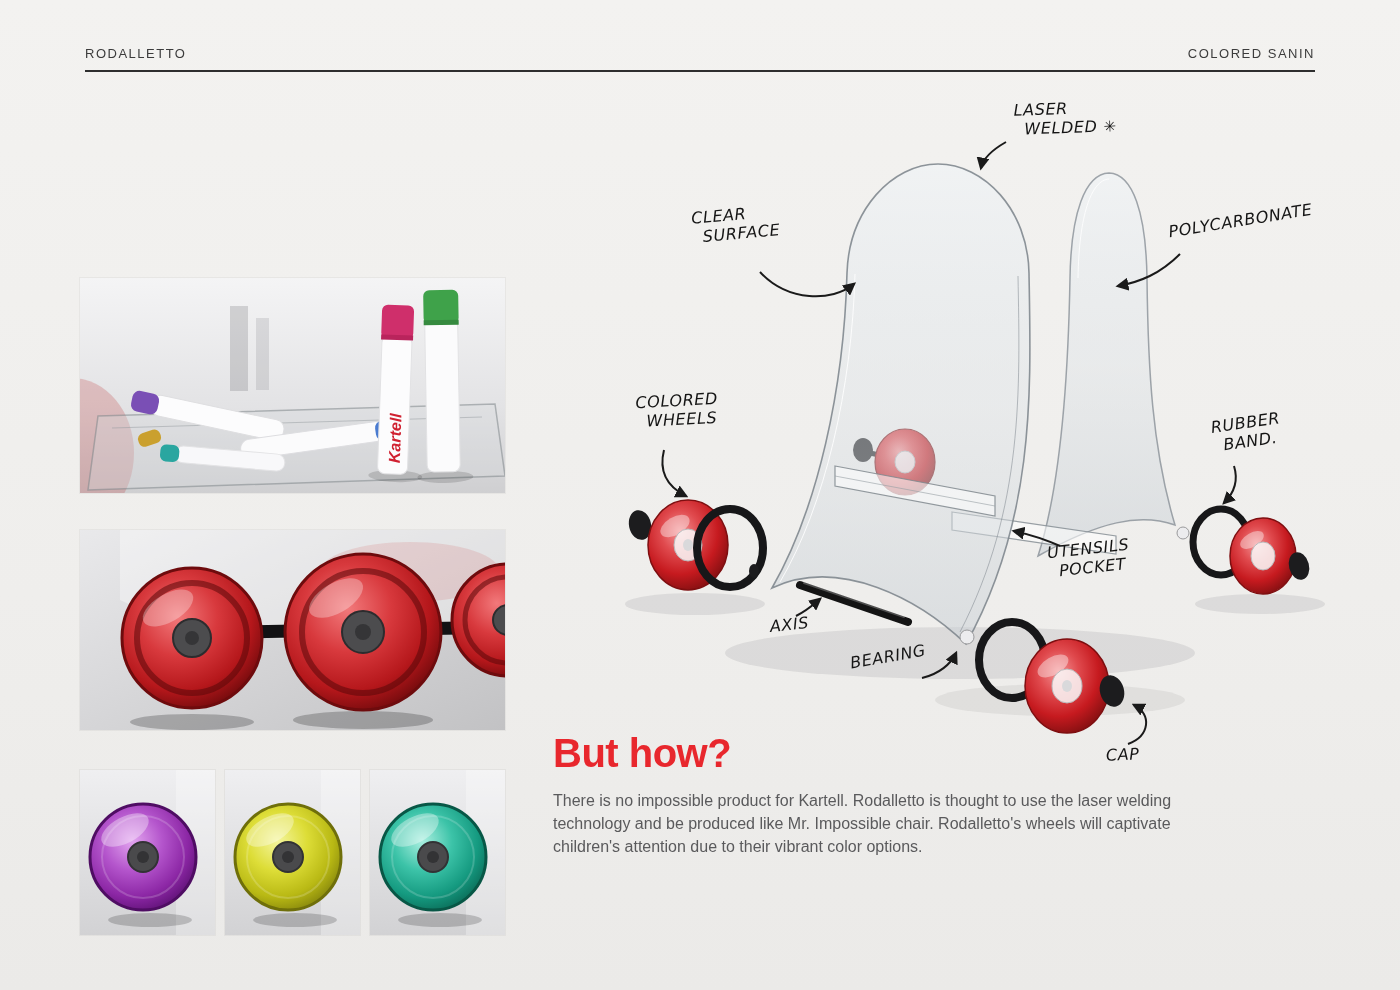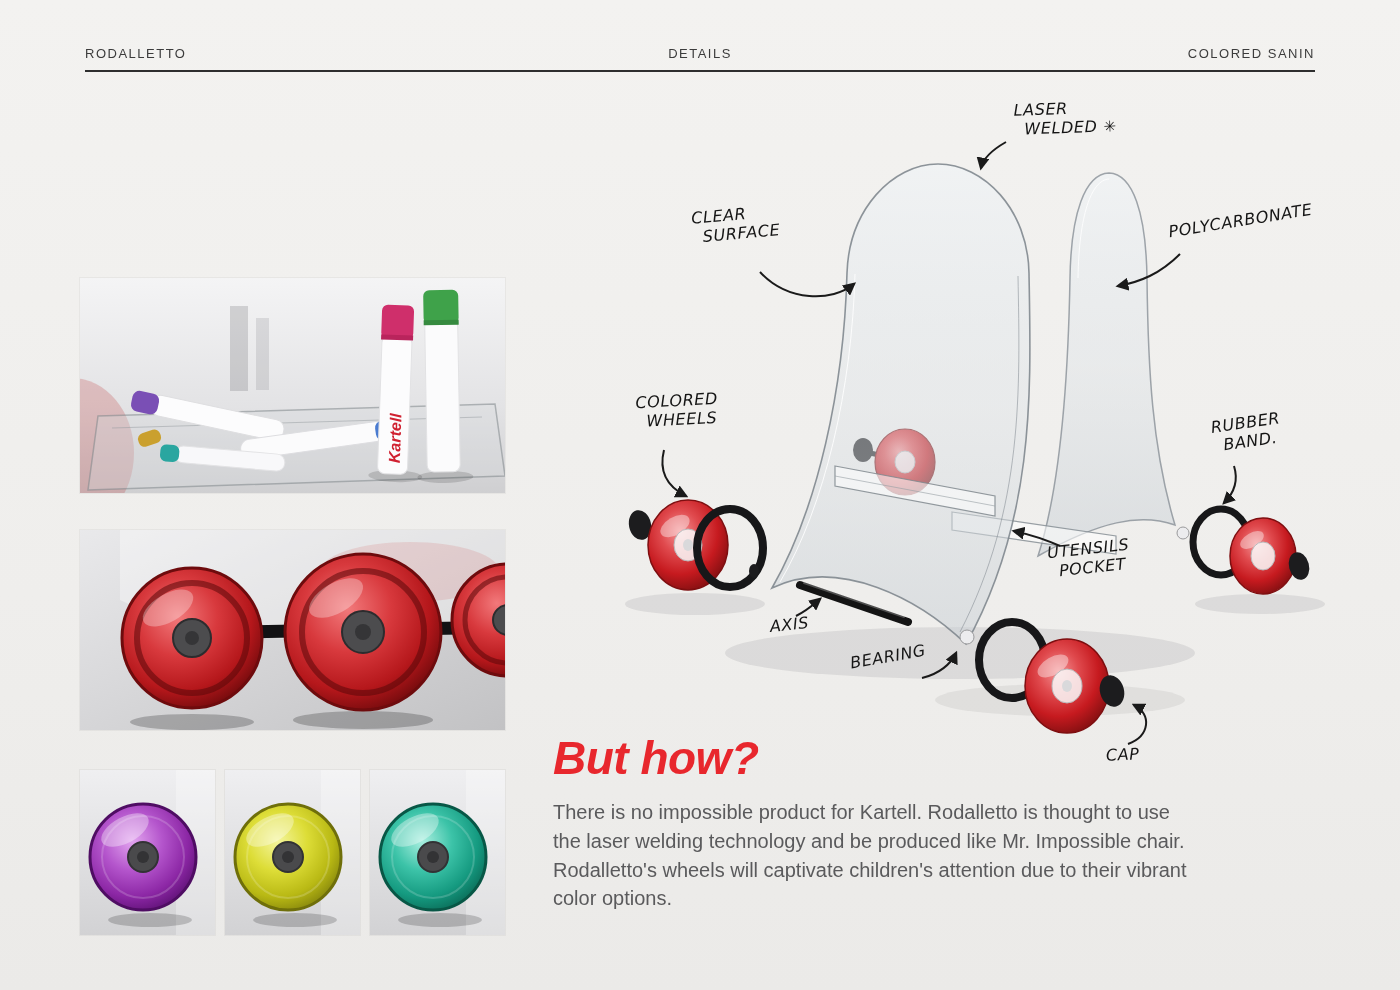--- a/index.html
+++ b/index.html
@@ -37,33 +37,32 @@
     position:absolute; font-family:"DejaVu Sans", sans-serif; font-style:italic;
     font-size:16px; color:#151515; letter-spacing:0.6px; line-height:1.18;
     transform:rotate(var(--rot,0deg)); white-space:nowrap;
   }
   .anno .l2 { margin-left:10px; }
   .anno .spark { font-style:normal; font-size:15px; margin-left:6px; }
 
   
   .content { position:absolute; left:553px; top:731px; width:660px; }
   .content h1 {
-    margin:0 0 13px 0; color:#e8272d; font-size:46px; font-weight:bold;
-    letter-spacing:-0.5px; font-family:"Liberation Sans", sans-serif;font-style:italic;
+    margin:0 0 13px 0; color:#e8272d; font-size:40px; font-weight:bold;
+    letter-spacing:-0.5px; font-family:"Liberation Sans", sans-serif;
   }
-  .content p { margin:0; width:648px; font-size:20px; line-height:1.44; color:#5a5a5c; }
+  .content p { margin:0; width:648px; font-size:16px; line-height:1.44; color:#5a5a5c; }
 </style>
 </head>
 <body>
 
 <div class="page">
 
   <div class="header">
     <span>RODALLETTO</span>
-    <span class="h-center">DETAILS</span>
     <span>COLORED SANIN</span>
   </div>
 
   <div class="photo" id="photo-markers">
     <svg width="425" height="215" viewBox="0 0 425 215">
       <defs>
         <linearGradient id="p1bg" x1="0" y1="0" x2="0" y2="1">
           <stop offset="0" stop-color="#f4f4f5"></stop>
             <stop offset="0.6" stop-color="#e3e3e5"></stop>
             <stop offset="1" stop-color="#cfcfd1"></stop>

